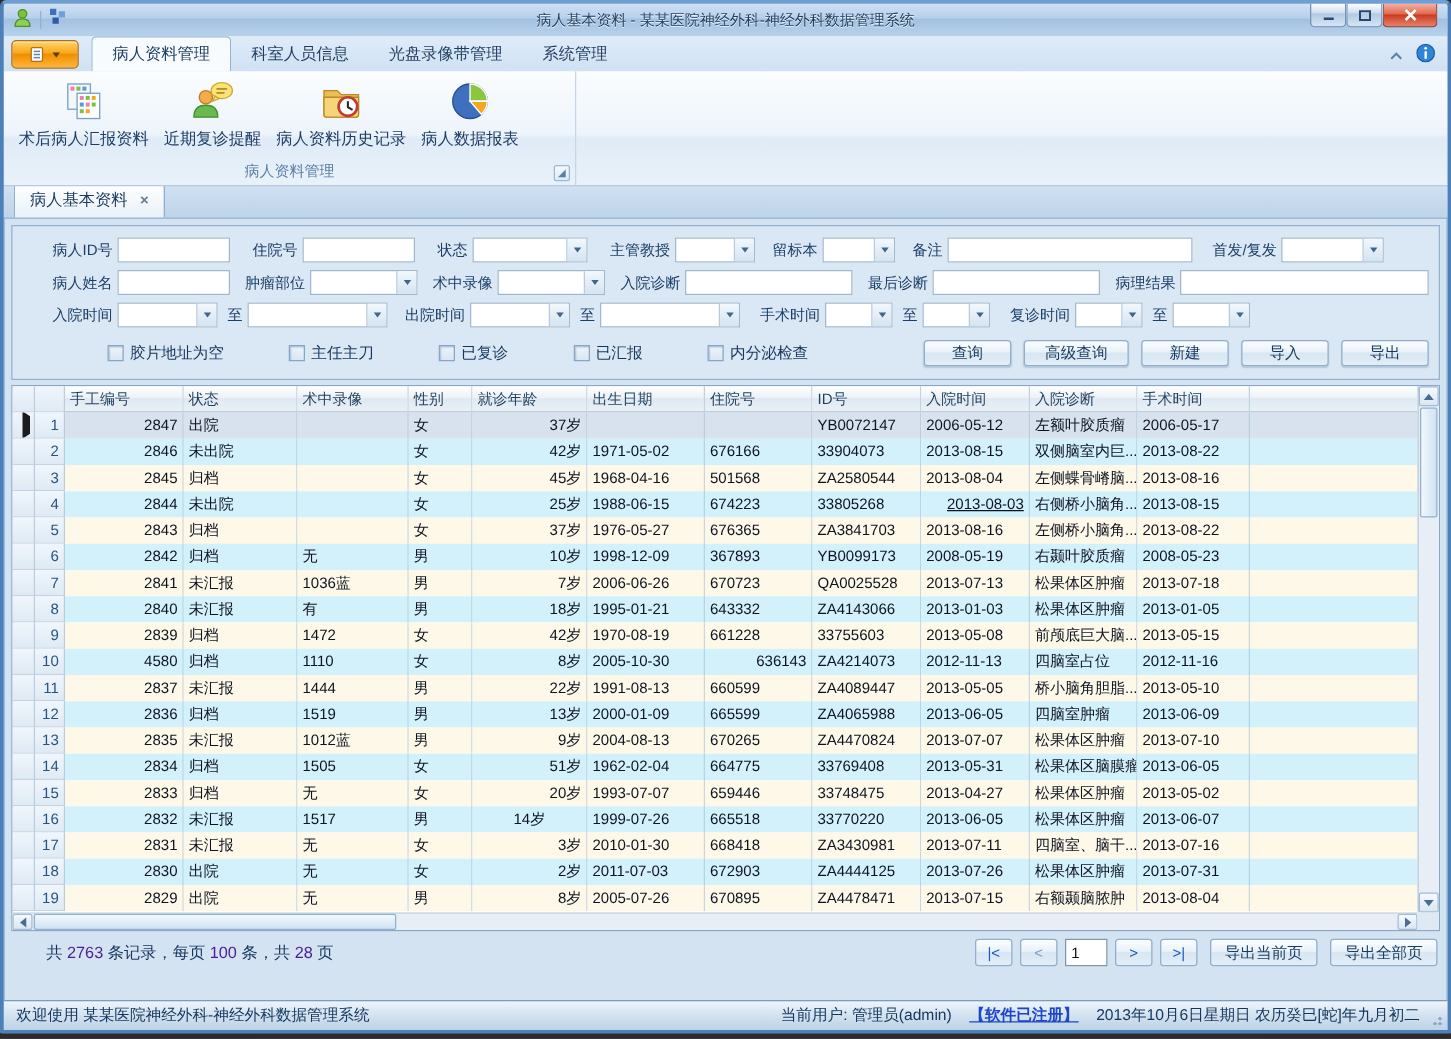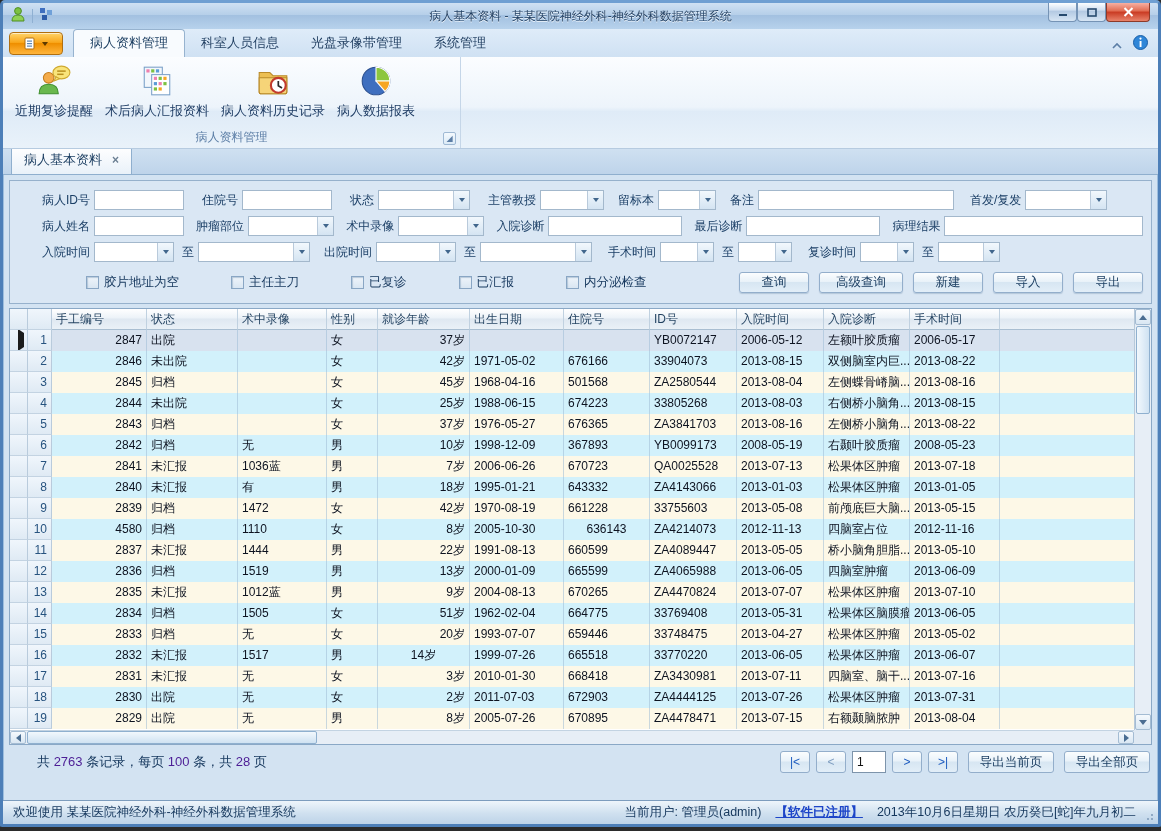--- a/index.html
+++ b/index.html
@@ -172,46 +172,46 @@
             <circle cx="7.5" cy="3.6" r="1.1" fill="#fff"></circle>
           </svg></span>
     </div>
   </div>
 
   <div class="ribbon">
     <div class="ribbon-group">
       <div class="rb-buttons">
         <div class="rb-btn">
           <svg viewBox="0 0 32 32">
-              <circle cx="11" cy="13" r="5" fill="#f4ab4a" stroke="#c47d1e"></circle>
-              <path d="M2 28 q0-9 9-9 q9 0 9 9 z" fill="#6ab84e" stroke="#3f8f2f"></path>
-              <ellipse cx="23" cy="8" rx="8" ry="6" fill="#f9e47a" stroke="#cfa92f"></ellipse>
-              <path d="M18 12 l-2 4 5-2 z" fill="#f9e47a" stroke="#cfa92f"></path>
-              <rect x="19" y="6" width="8" height="1.4" fill="#b98f1e"></rect>
-              <rect x="19" y="9" width="6" height="1.4" fill="#b98f1e"></rect>
-            </svg>
-          <span class="rb-label">近期复诊提醒</span>
-        </div>
-        <div class="rb-btn">
-          <svg viewBox="0 0 32 32">
               <rect x="4" y="3" width="17" height="19" fill="#f2f7fc" stroke="#7aa0c8"></rect>
               <rect x="6" y="5" width="3" height="3" fill="#ef7fae"></rect>
               <rect x="10.5" y="5" width="3" height="3" fill="#7cc142"></rect>
               <rect x="15" y="5" width="3" height="3" fill="#5b9bd5"></rect>
               <rect x="11" y="10" width="17" height="19" fill="#ffffff" stroke="#7aa0c8"></rect>
               <rect x="13" y="12" width="3" height="3" fill="#ef7fae"></rect>
               <rect x="17.5" y="12" width="3" height="3" fill="#7cc142"></rect>
               <rect x="22" y="12" width="3" height="3" fill="#f6a623"></rect>
               <rect x="13" y="17" width="3" height="3" fill="#5b9bd5"></rect>
               <rect x="17.5" y="17" width="3" height="3" fill="#ef7fae"></rect>
               <rect x="22" y="17" width="3" height="3" fill="#7cc142"></rect>
               <rect x="13" y="22" width="3" height="3" fill="#7cc142"></rect>
               <rect x="17.5" y="22" width="3" height="3" fill="#f6a623"></rect>
             </svg>
           <span class="rb-label">术后病人汇报资料</span>
+        </div>
+        <div class="rb-btn">
+          <svg viewBox="0 0 32 32">
+              <circle cx="11" cy="13" r="5" fill="#f4ab4a" stroke="#c47d1e"></circle>
+              <path d="M2 28 q0-9 9-9 q9 0 9 9 z" fill="#6ab84e" stroke="#3f8f2f"></path>
+              <ellipse cx="23" cy="8" rx="8" ry="6" fill="#f9e47a" stroke="#cfa92f"></ellipse>
+              <path d="M18 12 l-2 4 5-2 z" fill="#f9e47a" stroke="#cfa92f"></path>
+              <rect x="19" y="6" width="8" height="1.4" fill="#b98f1e"></rect>
+              <rect x="19" y="9" width="6" height="1.4" fill="#b98f1e"></rect>
+            </svg>
+          <span class="rb-label">近期复诊提醒</span>
         </div>
         <div class="rb-btn">
           <svg viewBox="0 0 32 32">
               <path d="M3 8 h10 l3 3 h13 v15 q0 2 -2 2 H5 q-2 0 -2 -2 z" fill="#ecbf53" stroke="#b98a2a"></path>
               <path d="M3 13 h26 v13 q0 2 -2 2 H5 q-2 0 -2 -2 z" fill="#f6d478" stroke="#b98a2a"></path>
               <circle cx="21" cy="20" r="7" fill="#fff" stroke="#c23b2e" stroke-width="2"></circle>
               <path d="M21 16 v4.5 l3.5 2" fill="none" stroke="#2a2a2a" stroke-width="1.6"></path>
             </svg>
           <span class="rb-label">病人资料历史记录</span>
         </div>
@@ -458,21 +458,21 @@
               <div class="gcell ind"></div>
               <div class="gcell num">4</div>
               <div class="gcell r-cyan" style="width: 95px; text-align: right;">2844</div>
               <div class="gcell r-cyan" style="width: 91px; text-align: left;">未出院</div>
               <div class="gcell r-cyan" style="width: 89px; text-align: left;"></div>
               <div class="gcell r-cyan" style="width: 51px; text-align: left;">女</div>
               <div class="gcell r-cyan" style="width: 92px; text-align: right;">25岁</div>
               <div class="gcell r-cyan" style="width: 94px; text-align: left;">1988-06-15</div>
               <div class="gcell r-cyan" style="width: 86px; text-align: left;">674223</div>
               <div class="gcell r-cyan" style="width: 87px; text-align: left;">33805268</div>
-              <div class="gcell r-cyan" style="width: 87px; text-align: left;">2013-08-03</div>
+              <div class="gcell r-cyan" style="width: 87px; text-align: right; text-decoration: underline;">2013-08-03</div>
               <div class="gcell r-cyan" style="width: 86px; text-align: left;">右侧桥小脑角...</div>
               <div class="gcell r-cyan" style="width: 90px; text-align: left;">2013-08-15</div>
               <div class="gcell fill r-cyan"></div>
             </div>
             <div class="grow">
               <div class="gcell ind"></div>
               <div class="gcell num">5</div>
               <div class="gcell r-cream" style="width: 95px; text-align: right;">2843</div>
               <div class="gcell r-cream" style="width: 91px; text-align: left;">归档</div>
               <div class="gcell r-cream" style="width: 89px; text-align: left;"></div>
@@ -552,21 +552,21 @@
             </div>
             <div class="grow">
               <div class="gcell ind"></div>
               <div class="gcell num">10</div>
               <div class="gcell r-cyan" style="width: 95px; text-align: right;">4580</div>
               <div class="gcell r-cyan" style="width: 91px; text-align: left;">归档</div>
               <div class="gcell r-cyan" style="width: 89px; text-align: left;">1110</div>
               <div class="gcell r-cyan" style="width: 51px; text-align: left;">女</div>
               <div class="gcell r-cyan" style="width: 92px; text-align: right;">8岁</div>
               <div class="gcell r-cyan" style="width: 94px; text-align: left;">2005-10-30</div>
-              <div class="gcell r-cyan" style="width: 86px; text-align: center;">636143</div>
+              <div class="gcell r-cyan" style="width: 86px; text-align: right;">636143</div>
               <div class="gcell r-cyan" style="width: 87px; text-align: left;">ZA4214073</div>
               <div class="gcell r-cyan" style="width: 87px; text-align: left;">2012-11-13</div>
               <div class="gcell r-cyan" style="width: 86px; text-align: left;">四脑室占位</div>
               <div class="gcell r-cyan" style="width: 90px; text-align: left;">2012-11-16</div>
               <div class="gcell fill r-cyan"></div>
             </div>
             <div class="grow">
               <div class="gcell ind"></div>
               <div class="gcell num">11</div>
               <div class="gcell r-cream" style="width: 95px; text-align: right;">2837</div>

